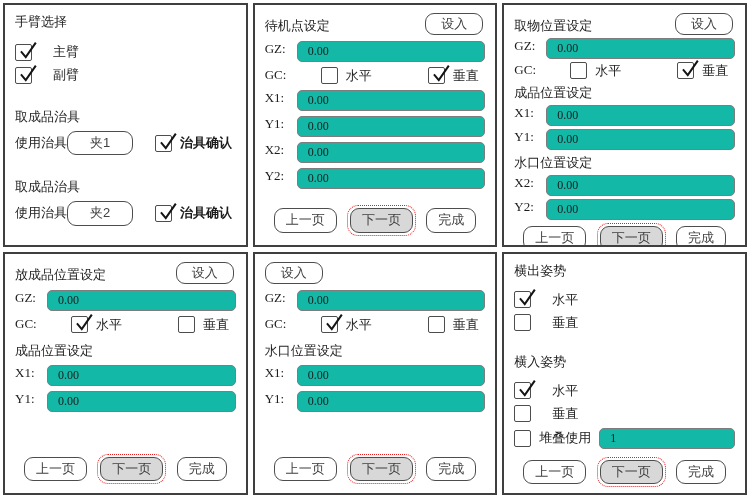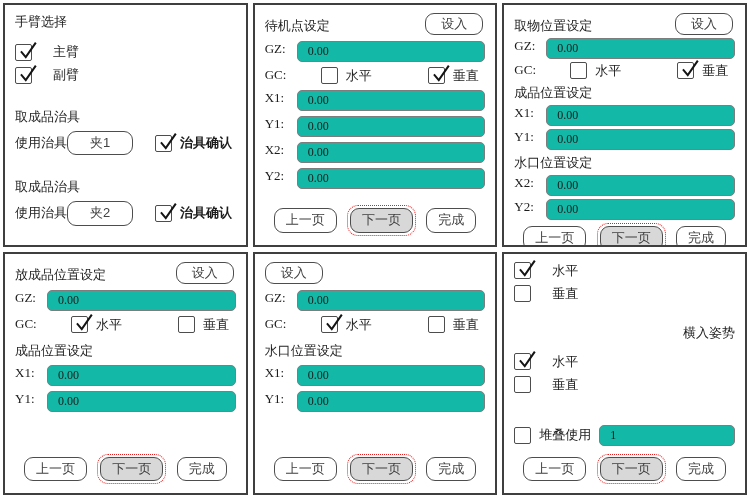--- a/index.html
+++ b/index.html
@@ -60,21 +60,21 @@
 
   .fixture-row { display:flex; align-items:center; font-size:13px; margin-bottom:4px; }
   .fixture-btn { width:66px; text-align:center; padding:3px 0; }
   .fixture-row .checkbox { margin-left:22px; }
   .fixture-row .cblabel { margin-left:8px;font-weight:bold; }
 
   .arm-title { margin-bottom:12px; }
   .fixture-section { margin-top:16px; }
 
   .posture-title { font-size:13px; margin-bottom:11px; }
-  .posture-group2 { margin-top:16px;text-align:right; }
+  .posture-group2 { margin-top:16px; }
   .stackrow { margin-top:auto; display:flex; align-items:center; font-size:13px; margin-bottom:8px; }
   .stackrow .cblabel { margin:0 8px; }
   .panel-posture .btnrow { margin-top:0; }
 </style>
 </head>
 <body>
 
 <svg width="0" height="0" style="position:absolute" aria-hidden="true">
   <defs>
     <symbol id="tick" viewBox="0 0 24 24">
@@ -295,20 +295,21 @@
     <div class="btnrow">
       <button class="btn">上一页</button>
       <span class="next-wrap">
         <button class="btn next">下一页</button>
       </span>
       <button class="btn">完成</button>
     </div>
   </section>
 
   <section class="panel panel-posture">
+    <div class="posture-title">横出姿势</div>
     <div class="cbrow">
       <span class="checkbox checked">
           <svg class="tick">
             <use href="#tick"></use>
           </svg>
         </span>
       <span class="cblabel">水平</span>
     </div>
     <div class="cbrow">
       <span class="checkbox"></span>

